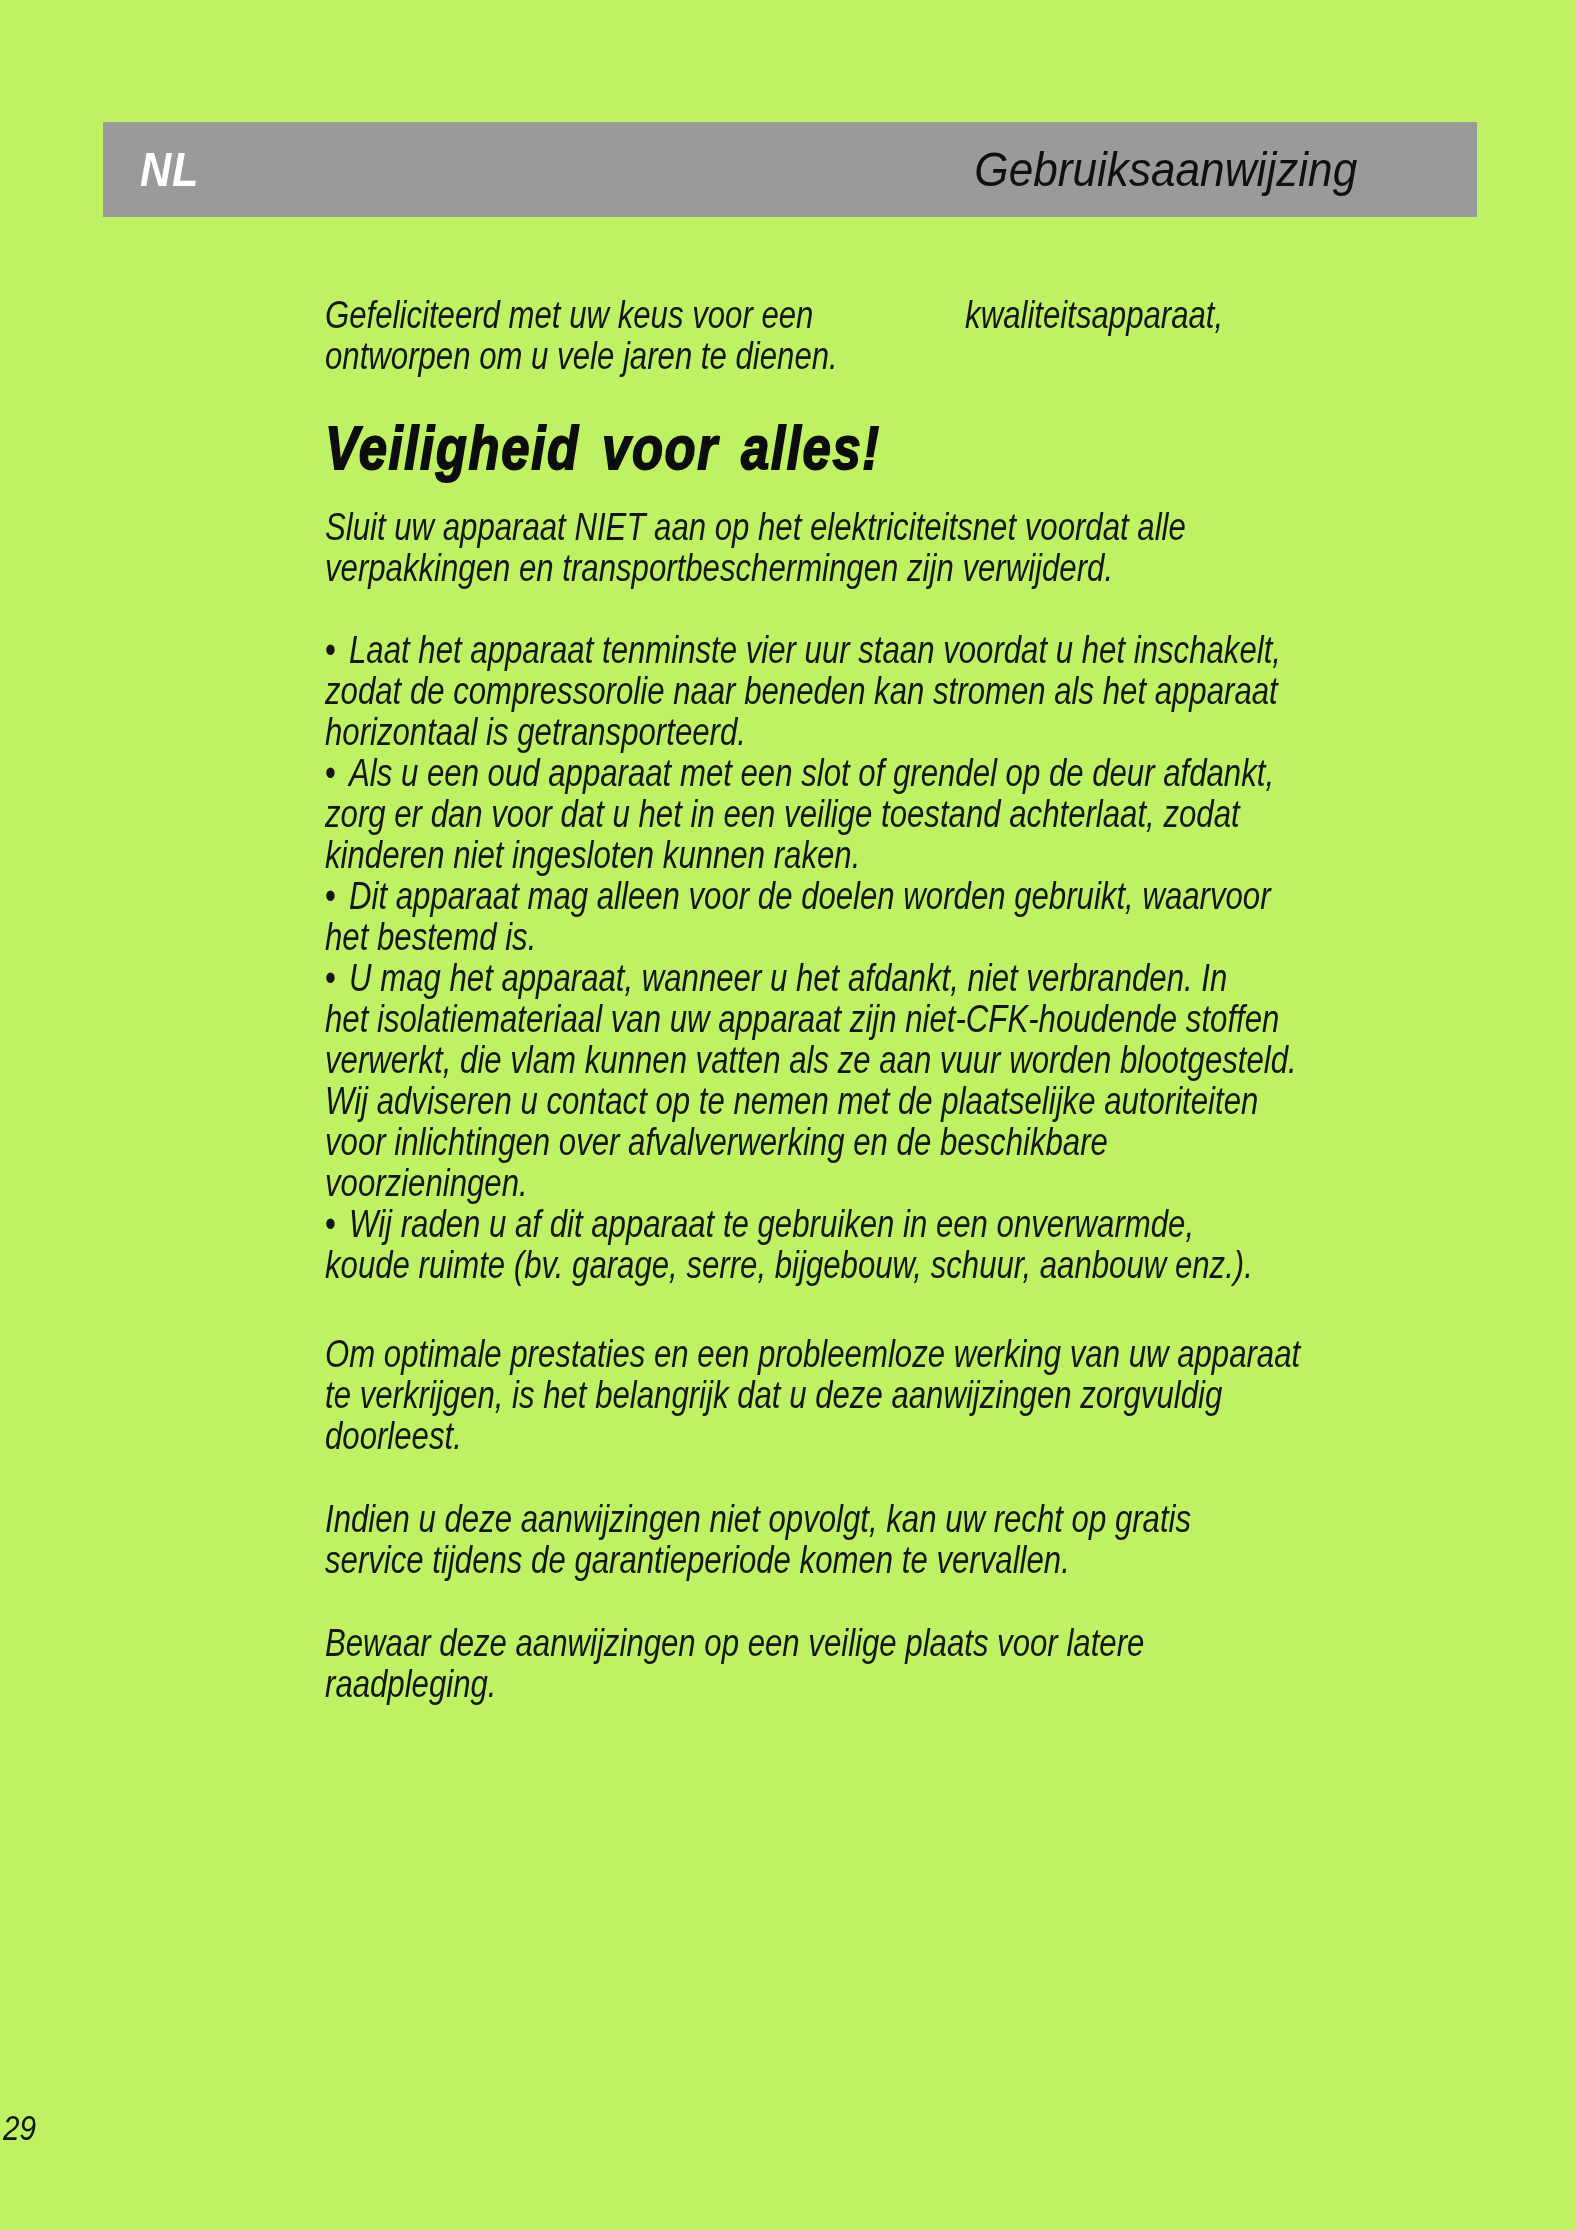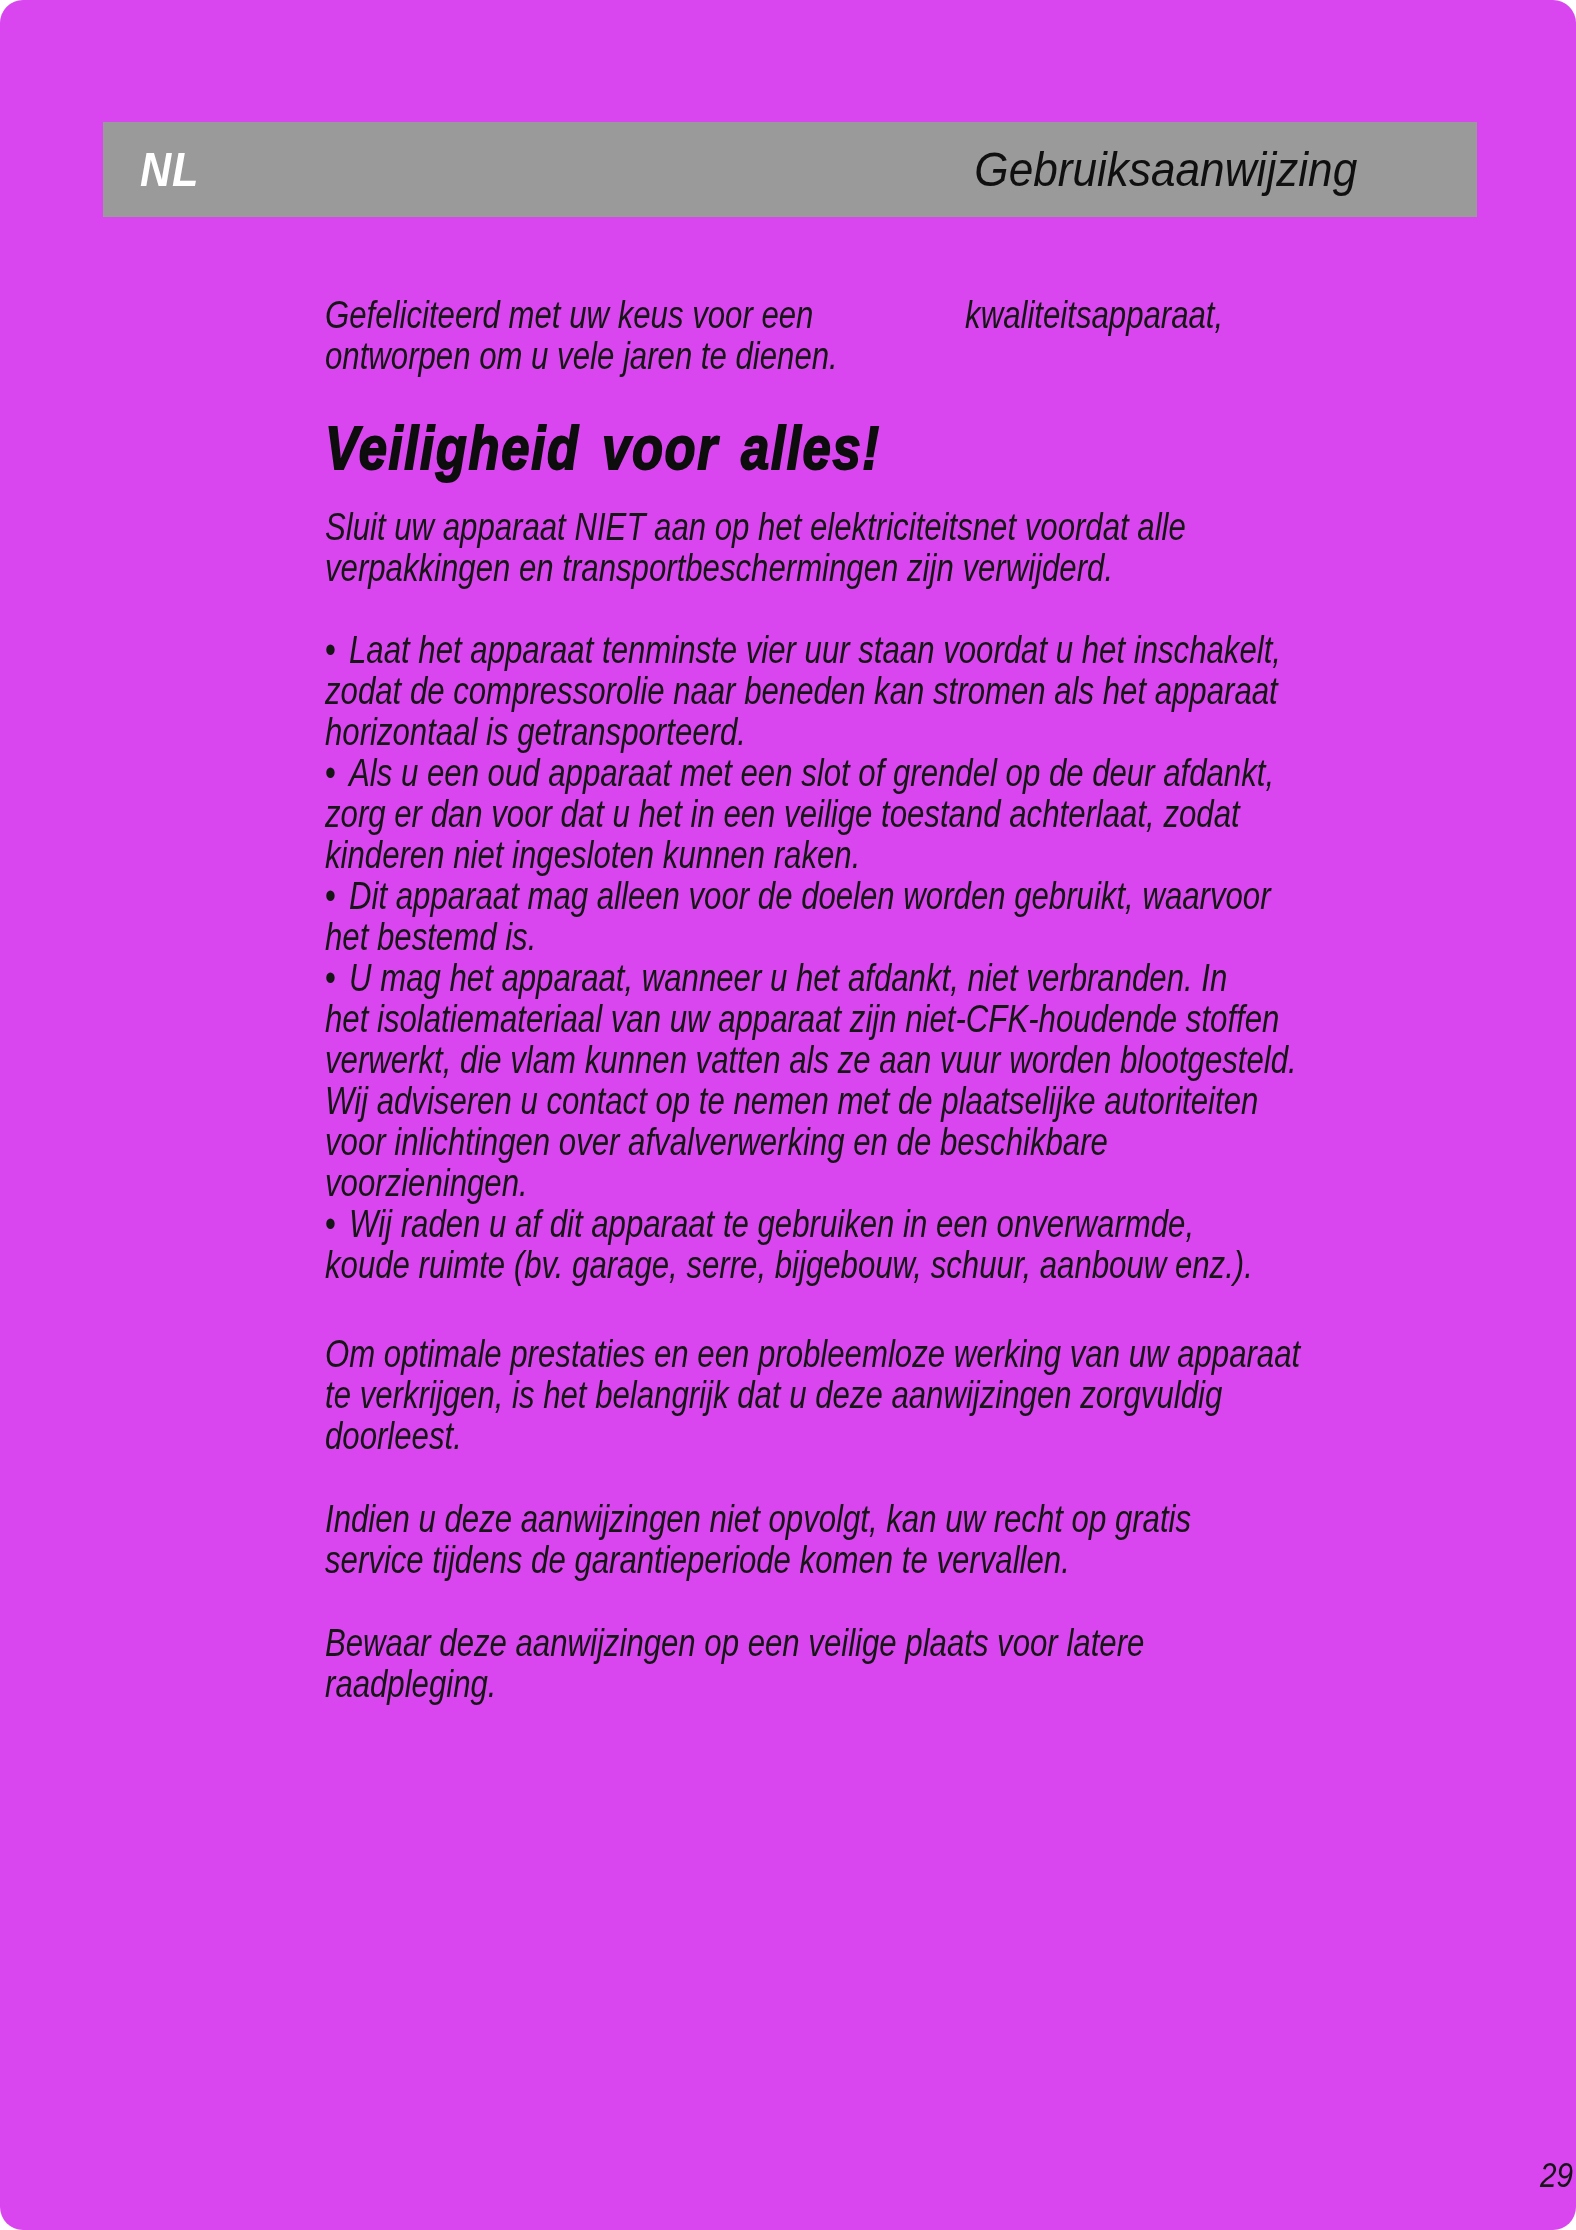--- a/index.html
+++ b/index.html
@@ -4,21 +4,21 @@
 <style>
   * { margin: 0; padding: 0; box-sizing: border-box; }
   html, body { background: #ffffff; }
   body {
     width: 1576px; height: 2230px;
     position: relative;
     font-family: "Liberation Sans", "DejaVu Sans", sans-serif;
     color: #161616;
     overflow: hidden;
   }
-  .page { position: absolute; inset: 0; background: #d946ef; border-radius: 23px; }
+  .page { position: absolute; inset: 0; background: #bef264; }
 
   
   .header-bar {
     position: absolute;
     left: 103px; top: 122px;
     width: 1374px; height: 95px;
     background: #9a9a9a;
     display: flex;
     align-items: center;
   }
@@ -100,22 +100,21 @@
   }
 
   .gap-top  { margin-top: 48px; }
   .gap-top2 { margin-top: 42px; }
 
   
   .footer {
     position: absolute;
     left: 0; right: 0;
     top: 2108px;
-    text-align: right;
-    margin-top: 47px;
+    text-align: left;
   }
   .page-num {
     display: inline-block;
     font-size: 35px;
     font-style: italic;
     color: #161616;
     transform: scaleX(0.85);
   }
 </style>
 </head>

